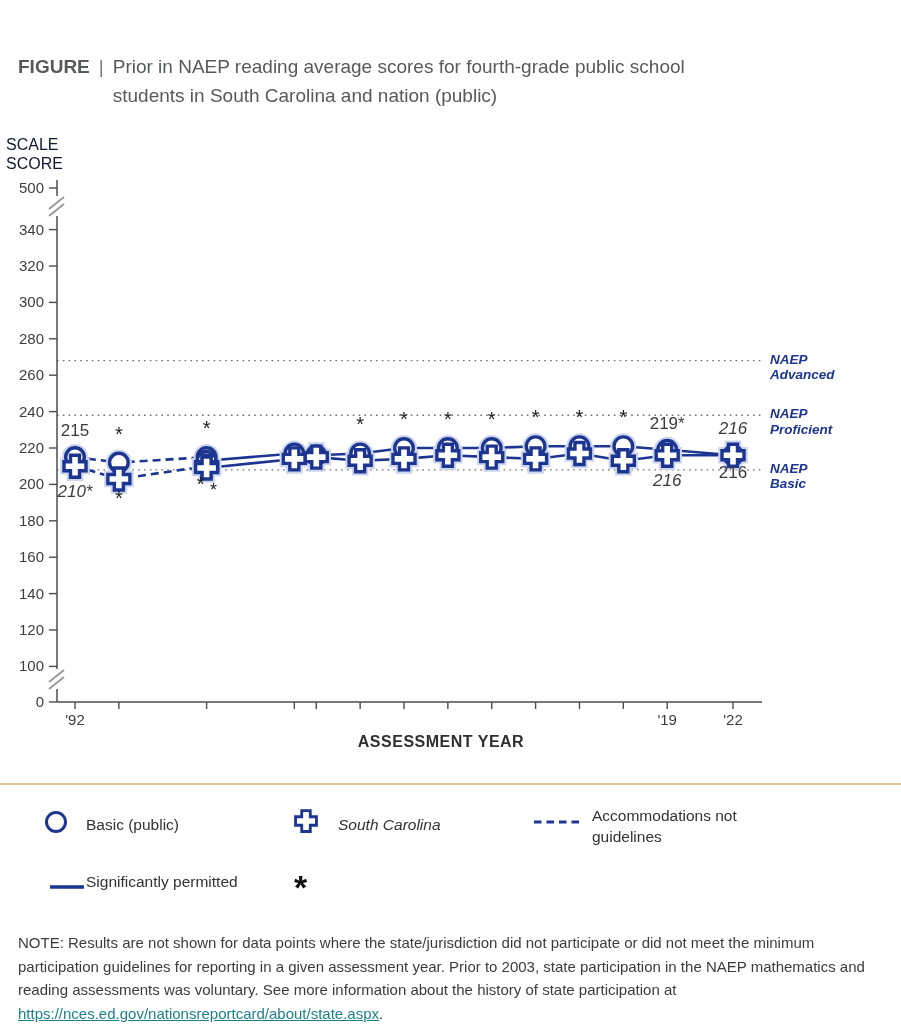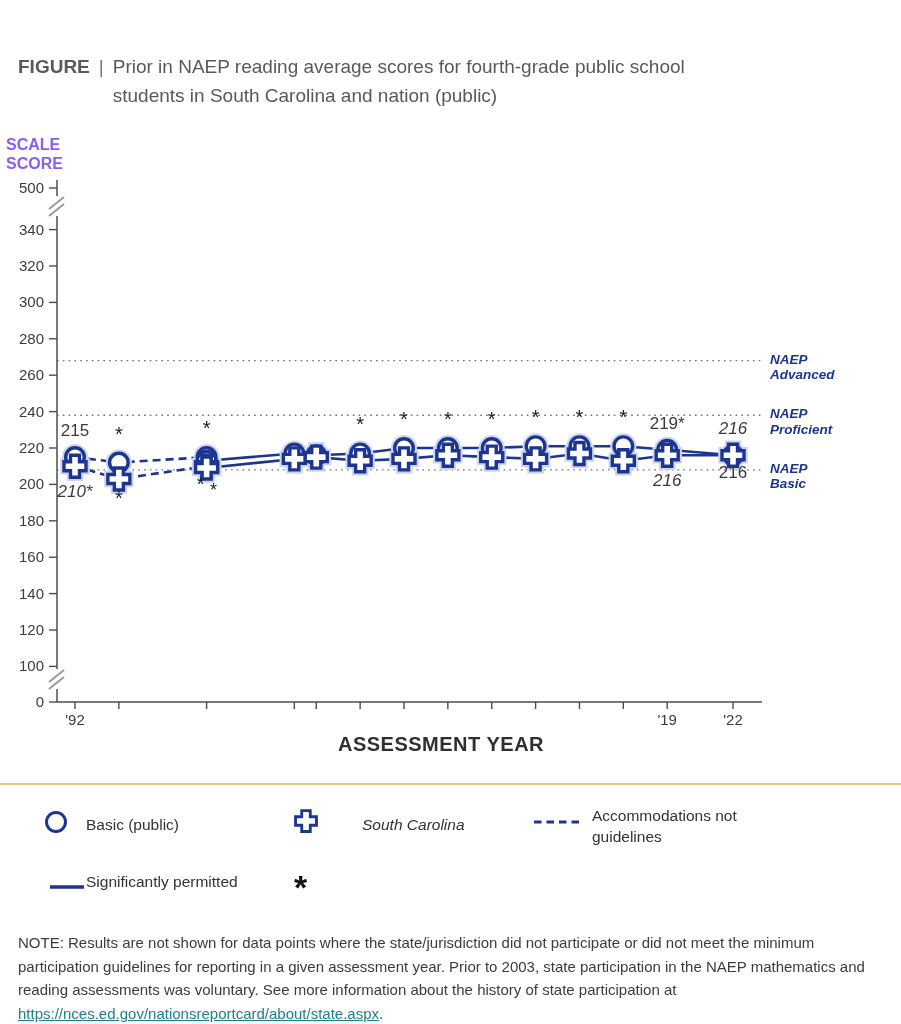--- a/index.html
+++ b/index.html
@@ -4,29 +4,29 @@
 <style>
   html,body{margin:0;padding:0;background:#fff;}
   body{font-family:"Liberation Sans","DejaVu Sans",sans-serif;color:#3d3d3d;}
   .page{position:relative;width:901px;height:1024px;background:#fff;overflow:hidden;}
   
   .title-row{position:absolute;left:18px;top:30px;display:flex;align-items:flex-start;font-size:19px;line-height:1.55;color:#58595b;margin-top:22px;}
   .fig-label{font-weight:bold;white-space:nowrap;}
   .fig-sep{margin:0 9px;color:#77787a;font-weight:400;}
   .fig-text{width:620px;}
   
-  .scale-score{position:absolute;left:6px;top:136px;font-size:16px;font-weight:bold;color:#8b5cf6;line-height:1.18;width:62px;}
+  .scale-score{position:absolute;left:6px;top:136px;font-size:16px;font-weight:normal;color:#0f172a;line-height:1.18;width:62px;}
   
   #chart{position:absolute;left:0;top:128px;}
   
-  .x-title{position:absolute;left:191px;top:733px;width:500px;text-align:center;font-size:20px;font-weight:bold;letter-spacing:.5px;color:#2f2f2f;}
+  .x-title{position:absolute;left:191px;top:733px;width:500px;text-align:center;font-size:16px;font-weight:bold;letter-spacing:.5px;color:#2f2f2f;}
   
   .divider{position:absolute;left:0;top:783px;width:901px;height:2px;}
   .leg{position:absolute;font-size:15.5px;color:#333;line-height:1.35;}
-  .leg.it{font-style:italic;margin-left:24px;}
+  .leg.it{font-style:italic;}
   .leg-icon{position:absolute;}
   .leg-ast{position:absolute;font-size:34px;color:#111;font-weight:bold;}
   
   .note{position:absolute;left:18px;top:931px;width:878px;font-size:15px;line-height:1.58;color:#3c3c3c;}
   .note a{text-decoration:underline;}
 </style>
 </head>
 <body>
 
 <div class="page">

